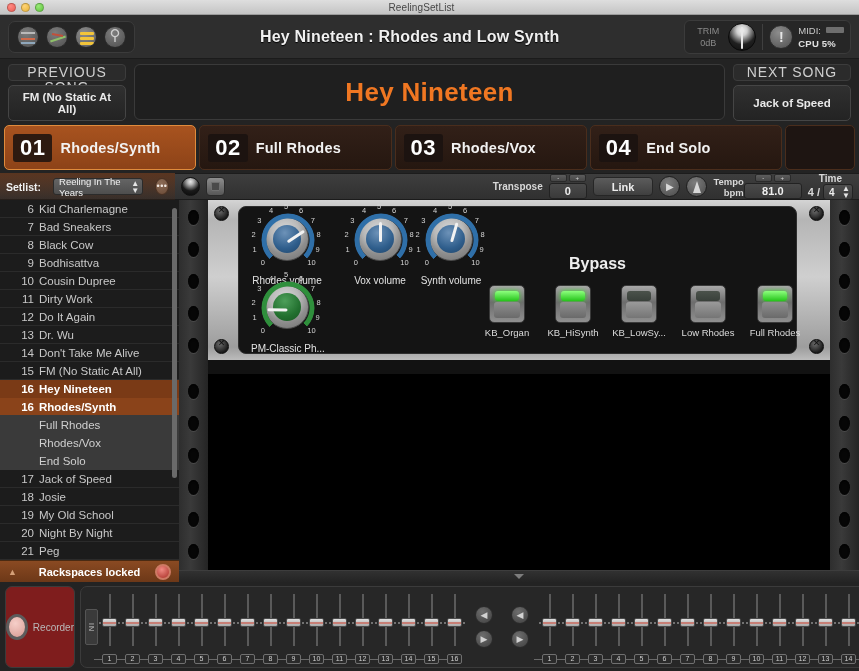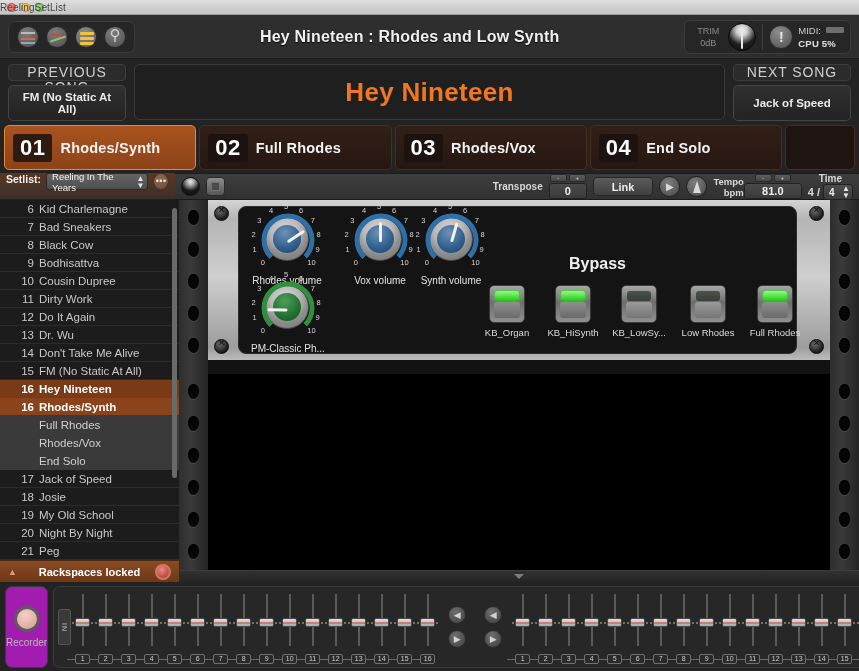--- a/index.html
+++ b/index.html
@@ -18,21 +18,21 @@
     background:linear-gradient(#dedede,#c4c4c4);
     border-bottom:1px solid #9b9b9b;
     display:flex; align-items:center; position:relative;
   }
   .traffic { display:flex; gap:5px; padding-left:7px; }
   .tl { width:9px; height:9px; border-radius:50%; border:1px solid rgba(0,0,0,.22); }
   .tl.red{background:radial-gradient(circle at 35% 30%,#ff8a82,#ec5f56);}
   .tl.yellow{background:radial-gradient(circle at 35% 30%,#ffd478,#e8b43a);}
   .tl.green{background:radial-gradient(circle at 35% 30%,#9bea7a,#5fc33d);}
   .win-title {
-    position:absolute; left:0; right:16px; 
+    position:absolute; left:0; right:16px; text-align:center;
     font-size:10px; color:#474747; font-weight:normal; letter-spacing:.1px;
   }
 
   
   .header {
     height:44px; background:#2e2e2e;
     border-bottom:1px solid #1b1b1b;
     display:flex; align-items:center; padding:0 8px; gap:8px;
   }
   .tool-group {
@@ -112,21 +112,21 @@
   .part.active .num { background:#2d1a10; }
   .part .pname { color:#f2f2f2; font-size:14.5px; font-weight:bold; letter-spacing:.2px; }
   .part.empty { flex:0 0 70px; background:#1e1512; }
 
   
   .transport {
     height:27px; background:linear-gradient(#3e3e3e,#303030);
     border-top:1px solid #1c1c1c; border-bottom:1px solid #1b1b1b;
     display:flex; align-items:center; padding:0 6px; gap:6px;
   }
-  .setlist-side { width:175px; display:flex; gap:5px;
+  .setlist-side { width:175px; display:flex; align-items:center; gap:12px;
                   background:linear-gradient(#5a3520,#46281840); height:27px; margin:0 0 0 -6px; padding:0 6px;}
   .setlist-label { color:#f0f0f0; font-size:10.5px; font-weight:bold; }
   .setlist-select {
     background:linear-gradient(#646464,#4e4e4e); border:1px solid #2b2b2b; border-radius:3px;
     color:#f2f2f2; font-size:9.5px; height:17px; display:flex; align-items:center;
     padding:0 3px 0 5px; gap:5px;
   }
   .stepper { font-size:8px; line-height:7px; color:#e6e6e6; display:flex; flex-direction:column; }
   .dots3 { width:17px; height:17px; border-radius:50%; background:radial-gradient(circle at 40% 30%,#8c6c57,#6a4a36);
            border:1px solid #4a3224; color:#f0e6e0; font-size:9px; line-height:15px; text-align:center; letter-spacing:.5px;}
@@ -251,22 +251,22 @@
   .rack-blank { margin:0 29px; background:#000; }
   .rack-bottom { height:12px; background:linear-gradient(#313131,#242424);
                  border-top:1px solid #3d3d3d; position:relative; }
   .rack-bottom .caret { position:absolute; left:50%; top:3px; margin-left:-5px;
                         width:0;height:0;border-left:5px solid transparent;border-right:5px solid transparent;
                         border-top:5px solid #7d7d7d; }
 
   
   .bottom { height:90px; background:#232323; display:flex; gap:5px; padding:4px 5px; }
   .recorder {
-    width:70px; border:1px solid #3b3b3b; border-radius:7px; background:#a21caf;
-    display:flex; flex-direction:column; align-items:center; justify-content:center; gap:5px;
+    width:70px; border:1px solid #3b3b3b; border-radius:7px; background:#7f1d1d;
+    display:flex; flex-direction:row; align-items:center; justify-content:center; gap:5px;
   }
   .recbtn { width:26px; height:26px; border-radius:50%;
             background:radial-gradient(circle at 40% 32%,#f6cfc9,#d79a92);
             border:3px solid #5c5c5c; }
   .reclabel { color:#b9b9b9; font-size:10px; }
   .mixer { flex:1; border:1px solid #3b3b3b; border-radius:7px; background:#272727;
            position:relative; display:flex; align-items:stretch; padding:3px 4px; gap:0; }
   .inout {
     width:13px; height:36px; align-self:center; background:#3a3a3a; border:1px solid #555;
     border-radius:2px; color:#c8c8c8; font-size:7px; letter-spacing:1px;

